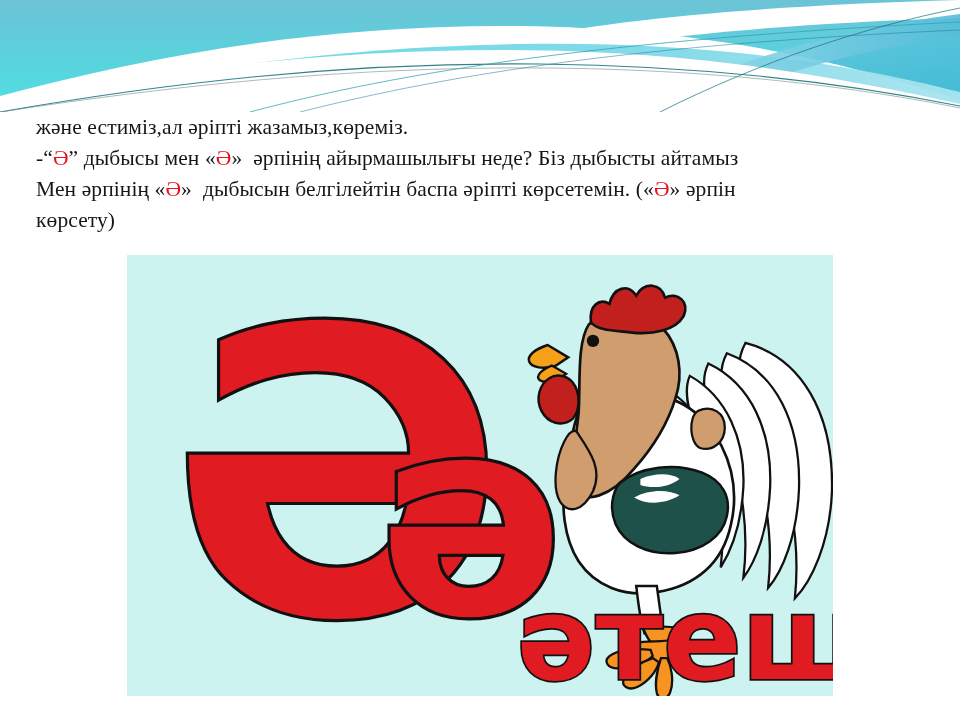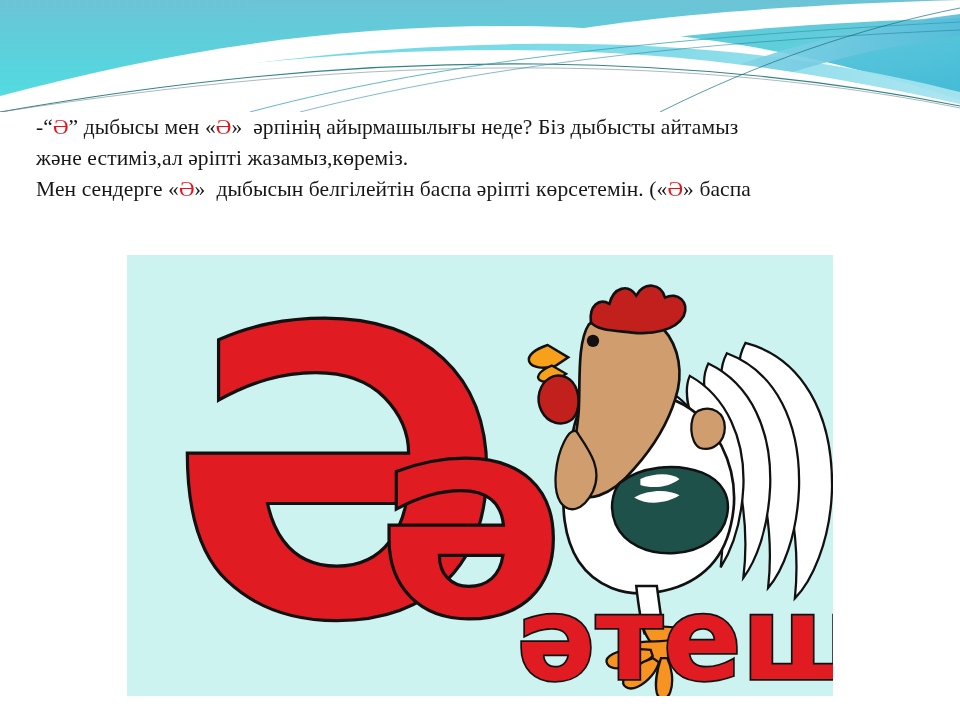--- a/index.html
+++ b/index.html
@@ -116,23 +116,24 @@
 
     <path d="M0,112 C160,84 340,62 540,64 C720,66 860,86 960,106" fill="none" stroke="#0f6f74" stroke-width="1.1" opacity="0.85"></path>
     <path d="M0,112 C170,86 350,66 550,68 C730,70 865,89 960,108" fill="none" stroke="#7b8f93" stroke-width="0.9" opacity="0.7"></path>
     <path d="M250,112 C400,72 600,40 960,22" fill="none" stroke="#2f9fb5" stroke-width="1.0" opacity="0.75"></path>
     <path d="M300,112 C450,74 640,44 960,30" fill="none" stroke="#1d7f96" stroke-width="0.9" opacity="0.6"></path>
     <path d="M660,112 C760,62 860,28 960,8" fill="none" stroke="#13707e" stroke-width="1.0" opacity="0.7"></path>
   </svg>
 </div>
 
 <div id="lesson-text">
+  <div class="text-line"><span>және естиміз,ал әріпті жазамыз,көреміз.</span></div>
   <div class="text-line"><span>-“</span><span class="hl">Ә</span><span>” дыбысы мен «</span><span class="hl">Ә</span><span>»  әрпінің айырмашылығы неде? Біз дыбысты айтамыз</span></div>
-  <div class="text-line"><span>және естиміз,ал әріпті жазамыз,көреміз.</span></div>
-  <div class="text-line"><span>Мен сендерге «</span><span class="hl">Ә</span><span>»  дыбысын белгілейтін баспа әріпті көрсетемін. («</span><span class="hl">Ә</span><span>» баспа</span></div>
+  <div class="text-line"><span>Мен әрпінің «</span><span class="hl">Ә</span><span>»  дыбысын белгілейтін баспа әріпті көрсетемін. («</span><span class="hl">Ә</span><span>» әрпін</span></div>
+  <div class="text-line"><span>көрсету)</span></div>
 </div>
 
 <div id="illustration-panel">
   <svg viewBox="0 0 706 441" xmlns="http://www.w3.org/2000/svg">
 
     <text class="ltr-glyph" x="40" y="360" font-size="400">Ә</text>
     <text class="ltr-glyph" x="250" y="360" font-size="280">ә</text>
 
     <g transform="translate(398,22) scale(1.03)">
 

